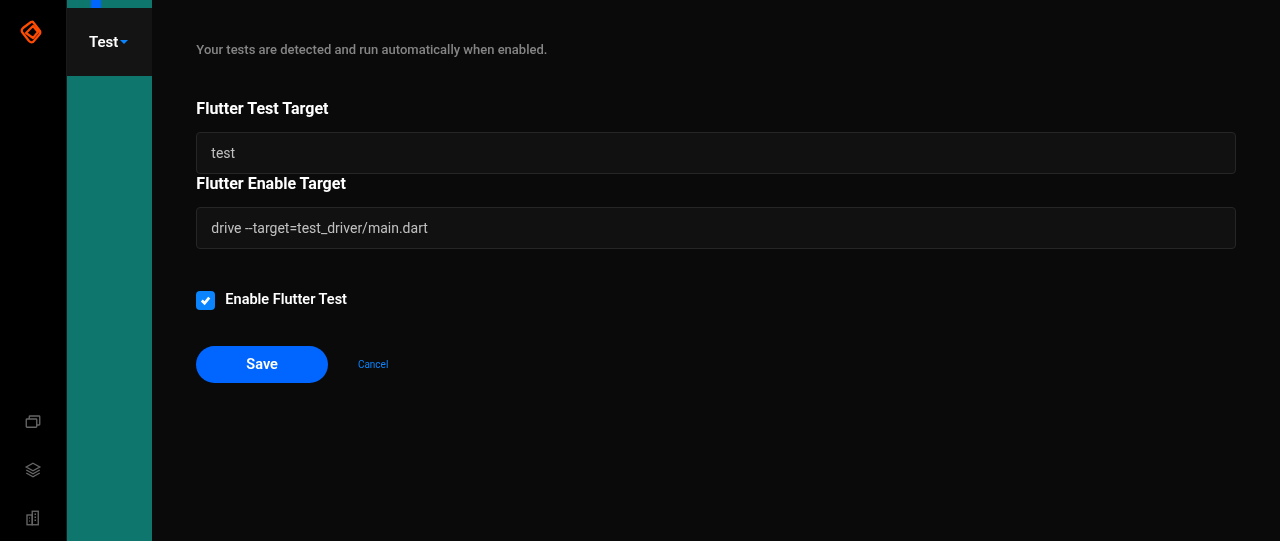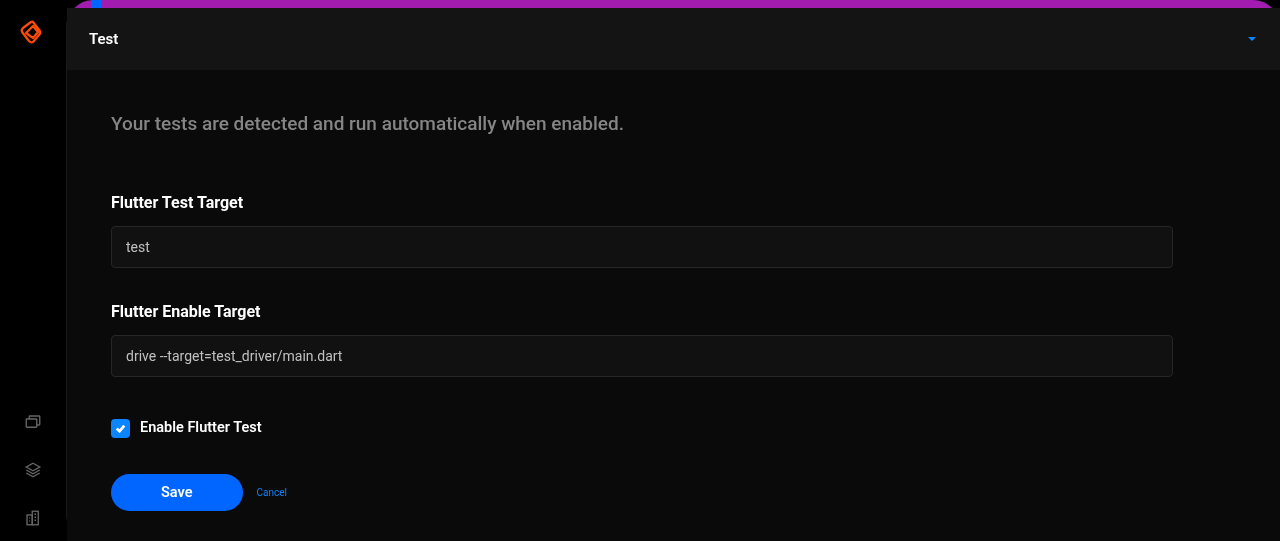--- a/index.html
+++ b/index.html
@@ -40,26 +40,25 @@
       align-items: center;
       justify-content: center;
       cursor: pointer;
     }
     .sidebar-icon svg {
       width: 18px;
       height: 18px;
     }
     .main {
       flex: 1;
-      background: #a21caf;
-      display: flex;
-      flex-direction: column;
+      background: #0f766e;
+      display: flex;
+      flex-direction: row;
       border-left: 1px solid #1a1a1a;
       position: relative;
-      border-radius: 27px;
     }
     .top-indicator {
       position: absolute;
       top: 0;
       left: 24px;
       width: 10px;
       height: 8px;
       background: #0066ff;
     }
     .section-header {
@@ -84,26 +83,25 @@
       width: 12px;
       height: 12px;
     }
     .content {
       padding: 42px 44px 30px 44px;
       background: #0a0a0a;
       flex: 1;
     }
     .description {
       color: #858585;
-      font-size: 19px;
+      font-size: 13px;
       font-weight: 500;
-      margin-bottom: 58px;
+      margin-bottom: 42px;
     }
     .field-group {
-      margin-bottom: 34px;
     }
     .field-label {
       font-size: 16px;
       font-weight: 700;
       color: #fff;
       margin-bottom: 14px;
       display: block;
     }
     .text-input {
       width: 100%;
@@ -151,21 +149,21 @@
       fill: none;
     }
     .checkbox-label {
       font-size: 14.5px;
       font-weight: 600;
       color: #fff;
     }
     .button-row {
       display: flex;
       align-items: center;
-      gap: 14px;
+      gap: 30px;
     }
     .save-button {
       background: #0066ff;
       color: #fff;
       border: none;
       border-radius: 999px;
       padding: 10px 50px;
       font-size: 14.5px;
       font-weight: 600;
       cursor: pointer;

